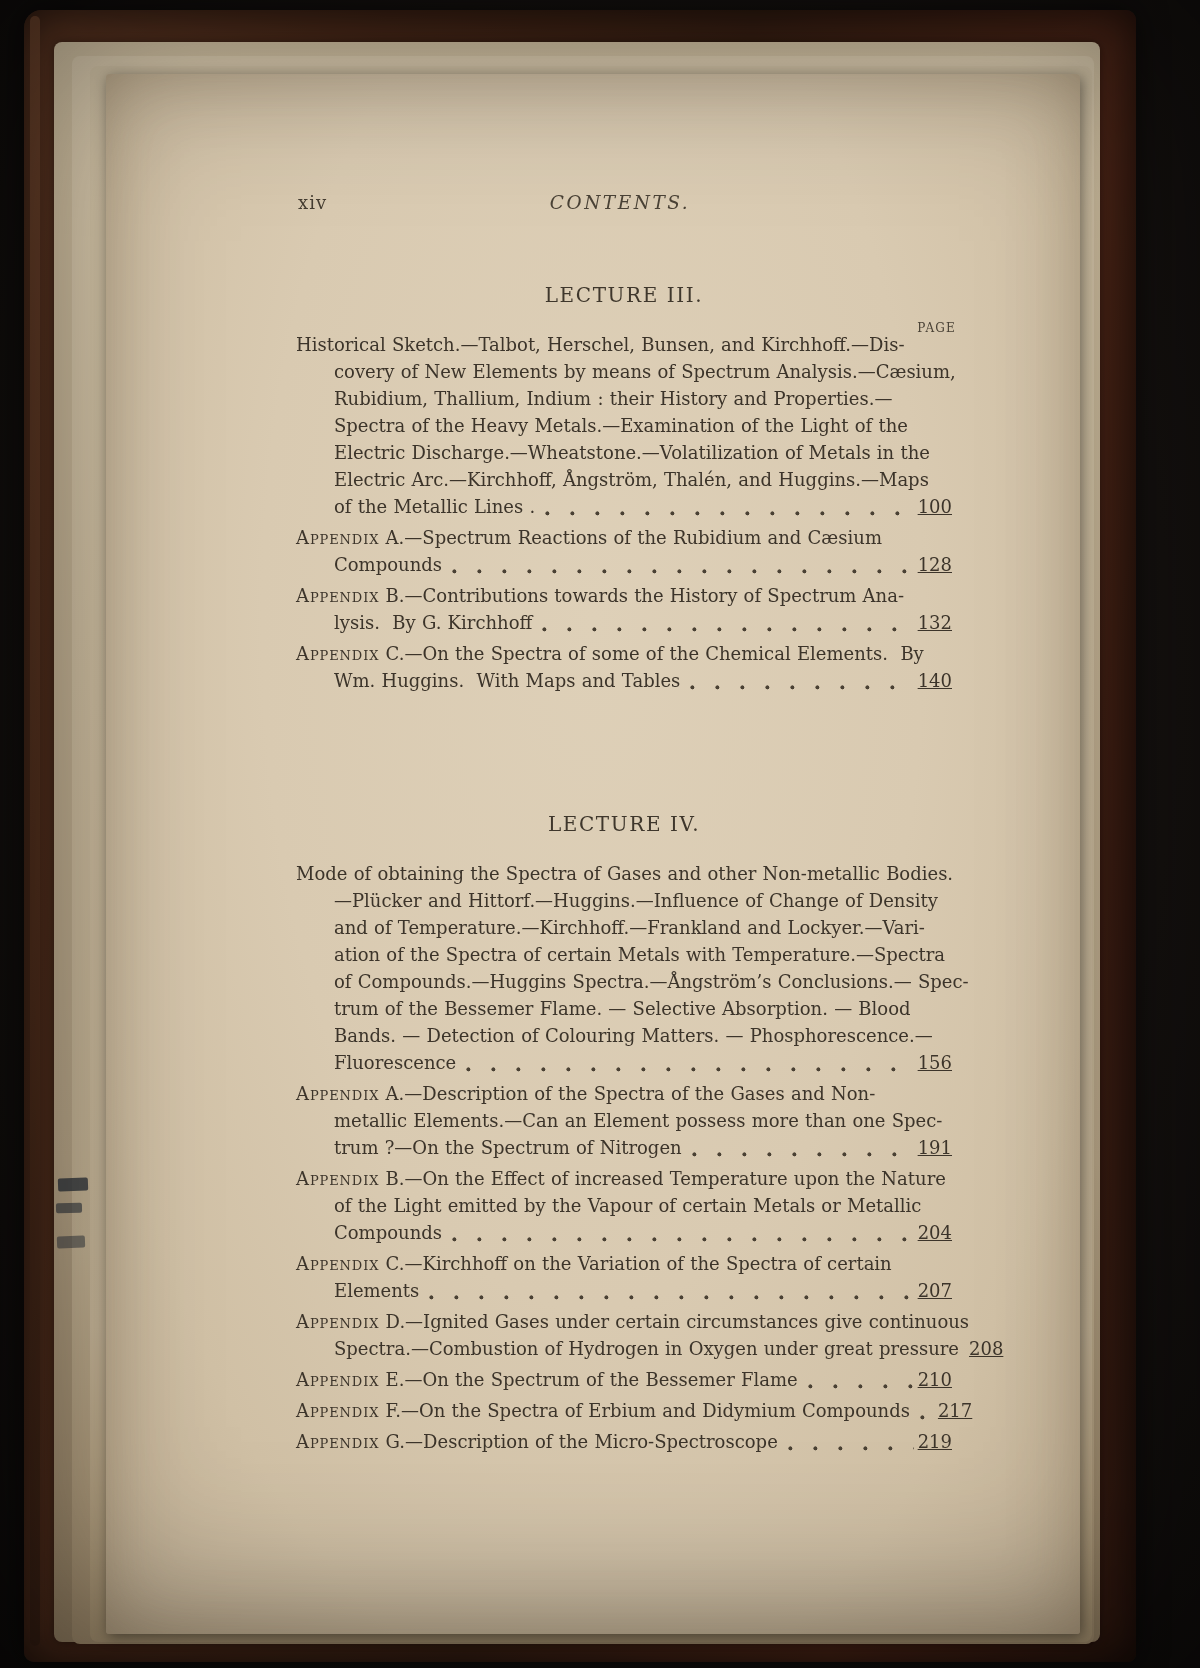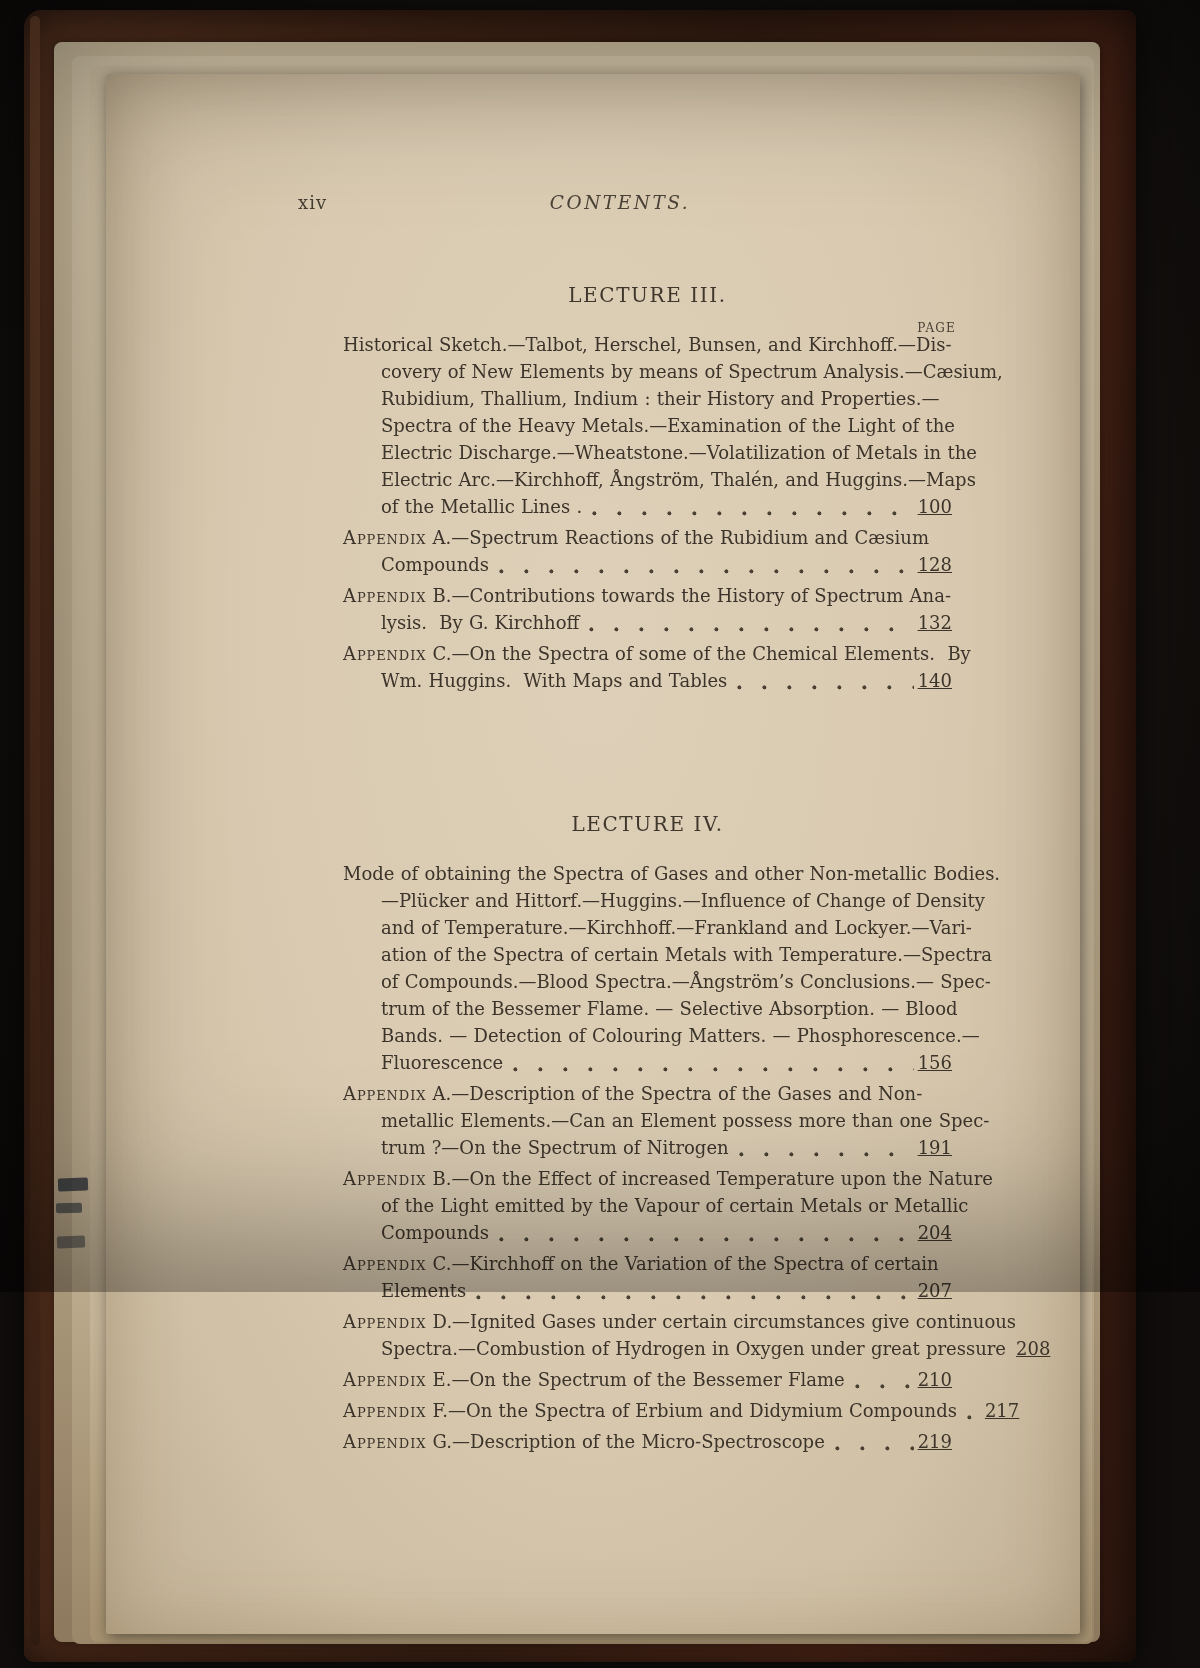--- a/index.html
+++ b/index.html
@@ -2,21 +2,21 @@
 <html><head>
 <meta charset="utf-8">
 <style>
   html,body { margin:0; padding:0; }
   body {
     width:1200px; height:1668px; overflow:hidden;
     background:#100d0c;
     font-family:"DejaVu Serif","Liberation Serif",serif;
   }
   .photo {
-    position:relative; width:1200px; height:1292px;
+    position:relative; width:1200px; height:1668px;
     background: radial-gradient(ellipse at 55% 42%, #221d19 0%, #171311 55%, #0c0a09 100%);
   }
   .cover {
     position:absolute; left:24px; top:10px; width:1112px; height:1652px;
     border-radius:18px 10px 8px 10px;
     background: linear-gradient(100deg,#5e3723 0%,#4a2919 26%,#3b2114 52%,#4c2517 78%,#2c160e 100%);
     box-shadow: inset 0 0 46px rgba(0,0,0,.65), 0 0 30px rgba(0,0,0,.6);
   }
   .cover-edge {
     position:absolute; left:30px; top:16px; width:10px; height:1630px;
@@ -34,21 +34,21 @@
   .page {
     position:absolute; left:106px; top:74px; width:974px; height:1560px;
     background: radial-gradient(ellipse at 50% 35%, #ded0b8 0%, #d9cab1 48%, #d0c0a5 76%, #bfae93 100%);
     box-shadow: inset 0 0 70px rgba(110,85,50,.28), 2px 3px 14px rgba(0,0,0,.45);
     border-radius:3px;
   }
   .content { position:relative; height:100%; padding:118px 128px 0 190px; box-sizing:border-box; color:#3c342a; }
   .header-row { position:relative; height:27px; }
   .folio { position:absolute; left:2px; top:0; font-size:18px; letter-spacing:1px; color:#453d31; }
   .running-head { position:absolute; left:0; right:8px; text-align:center; font-style:italic; font-size:18.5px; letter-spacing:2.5px; color:#4a4236; }
-  .section { position:relative;margin-left:47px; }
+  .section { position:relative; }
   .sec1 { margin-top:64px; }
   .sec2 { margin-top:118px; }
   .heading { text-align:center; font-size:20px; letter-spacing:1.6px; color:#3f372c; margin-bottom:24px; }
   .page-col { position:absolute; right:-4px; top:38px; font-size:12px; letter-spacing:1.2px; color:#4a4236; }
   .entry { margin-bottom:4px; }
   .ln { display:flex; align-items:flex-end; white-space:pre; line-height:27px; font-size:18px; word-spacing:.5px; }
   .ln.ind { padding-left:38px; }
   .sc { font-variant:small-caps; letter-spacing:.9px; }
   .leader {
     flex:1 1 auto; min-width:14px; height:5px; align-self:flex-end; margin:0 4px 4px 10px;
@@ -128,21 +128,21 @@
       </div>
 
       <div class="section sec2">
         <div class="heading">LECTURE IV.</div>
 
         <div class="entry">
           <div class="ln"><span>Mode of obtaining the Spectra of Gases and other Non-metallic Bodies.</span></div>
           <div class="ln ind"><span>—Plücker and Hittorf.—Huggins.—Influence of Change of Density</span></div>
           <div class="ln ind"><span>and of Temperature.—Kirchhoff.—Frankland and Lockyer.—Vari-</span></div>
           <div class="ln ind"><span>ation of the Spectra of certain Metals with Temperature.—Spectra</span></div>
-          <div class="ln ind"><span>of Compounds.—Blood Spectra.—Ångström’s Conclusions.— Spec-</span></div>
+          <div class="ln ind"><span>of Compounds.—Huggins Spectra.—Ångström’s Conclusions.— Spec-</span></div>
           <div class="ln ind"><span>trum of the Bessemer Flame. — Selective Absorption. — Blood</span></div>
           <div class="ln ind"><span>Bands. — Detection of Colouring Matters. — Phosphorescence.—</span></div>
           <div class="ln ind">
             <span>Fluorescence</span>
             <span class="leader"></span>
             <span class="pg">156</span>
           </div>
         </div>
 
         <div class="entry">

